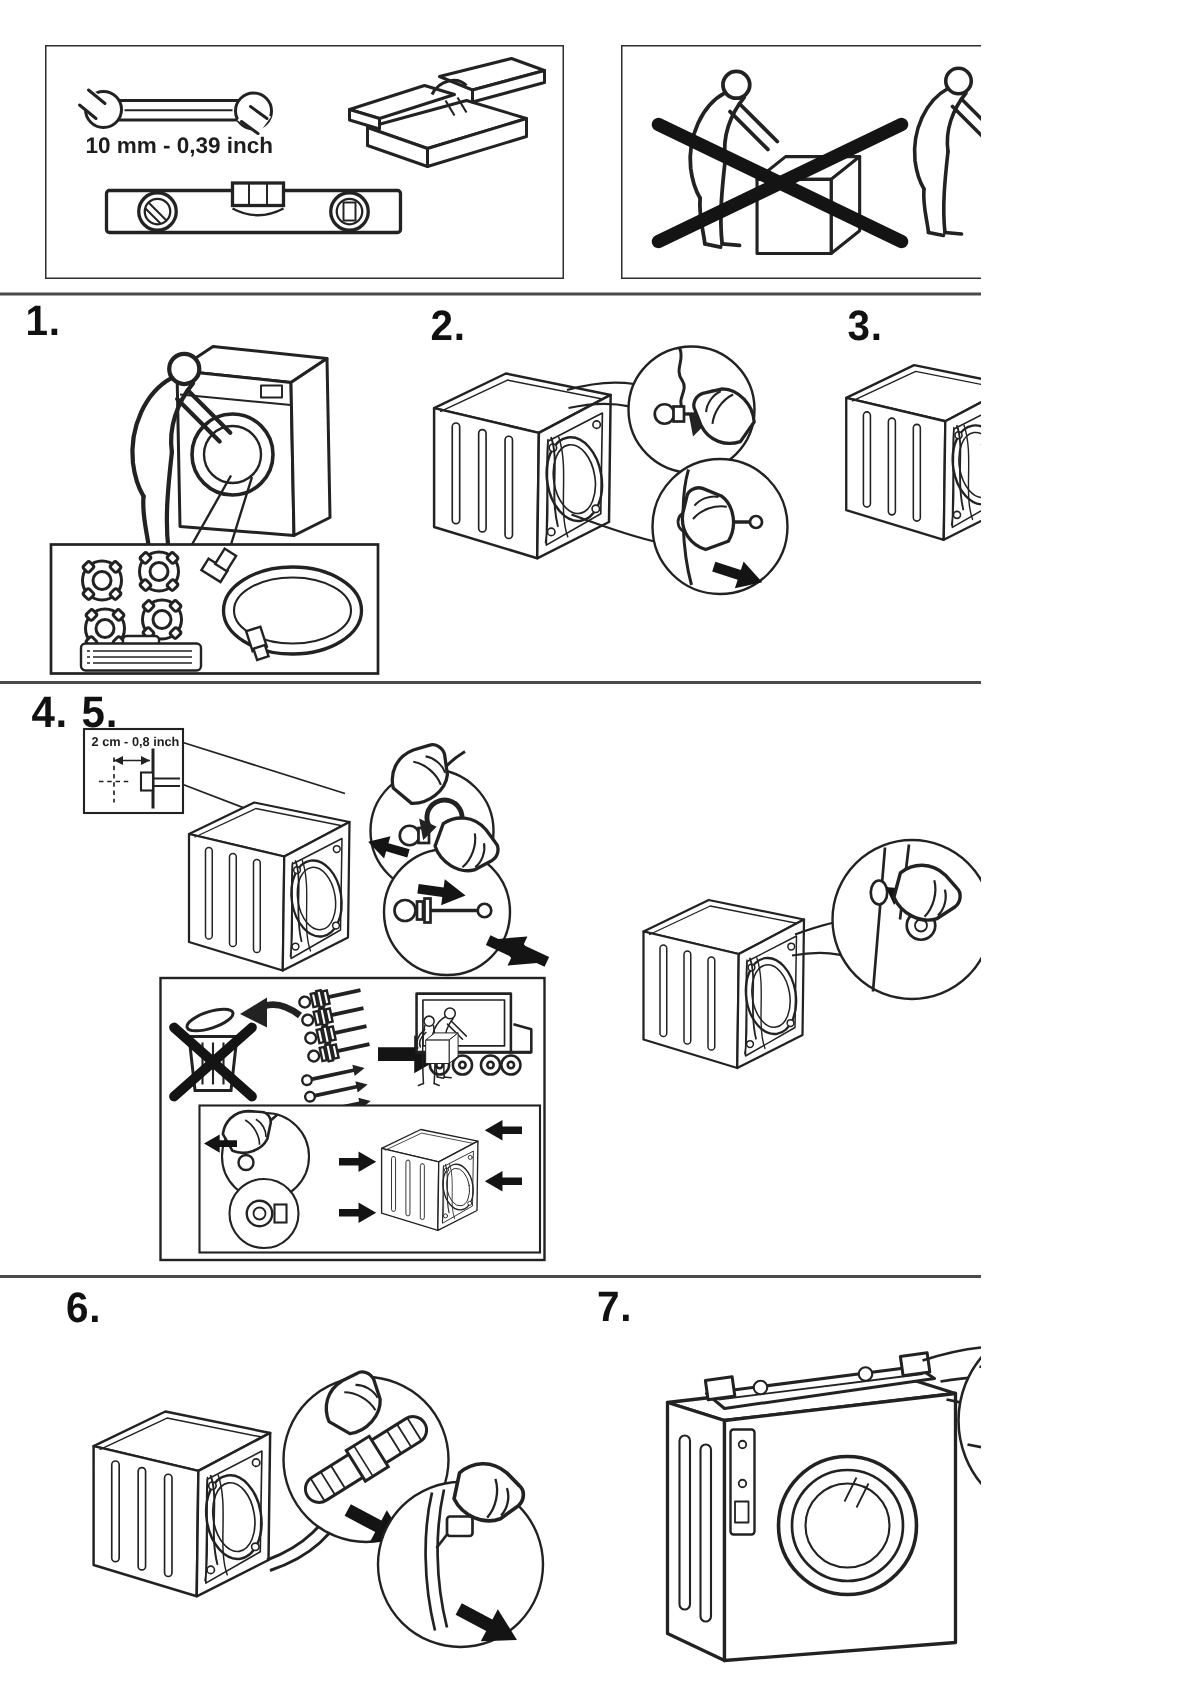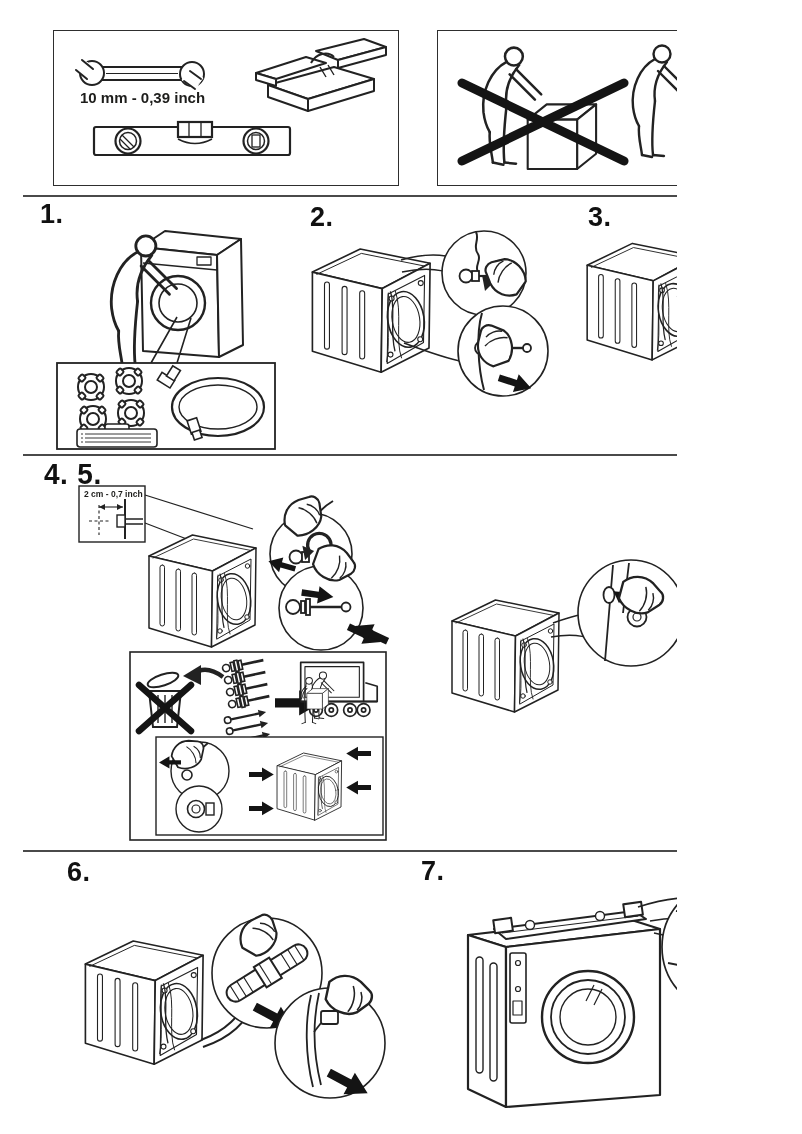--- a/index.html
+++ b/index.html
@@ -1,20 +1,20 @@
 <!DOCTYPE html>
 <html><head>
 <meta charset="utf-8">
 <style>
   * { box-sizing: border-box; margin: 0; padding: 0; }
   html,body { background:#fff; }
   .page {
     position: relative; width: 654px; height: 1134px;
     background: #ffffff; overflow: hidden;
-    font-family: "Liberation Sans", sans-serif; color: #1d1d1b; margin-left: 23px;
+    font-family: "Liberation Sans", sans-serif; color: #1d1d1b;
   }
   .box { position: absolute; border: 1.6px solid #2e2e2e; background: #fff; }
   .tools-box { left: 30px; top: 30px; width: 346px; height: 156px; }
   .lift-box  { left: 414px; top: 30px; width: 375px; height: 156px; }
   .divider { position: absolute; left: 0; width: 802px; height: 2px; background: #4a4a4a; }
   .d1 { top: 195px; } .d2 { top: 454px; } .d3 { top: 850px; }
   .step-num {
     position: absolute; font-weight: 700; font-size: 27px; letter-spacing: .5px;
     color:#111; transform: scaleY(1.05);
   }
@@ -467,15 +467,15 @@
       <circle cx="290" cy="92" r="66" fill="#fff" stroke="#222" stroke-width="1.7"></circle>
       <path d="M238,56 L346,78 M230,108 L342,130 M244,126 L330,144" class="ln" stroke-width="1.8"></path>
       <g transform="rotate(11 288 94)">
         <rect x="256" y="77" width="64" height="31" fill="#8f8f8f" stroke="#222" stroke-width="2"></rect>
         <rect x="263" y="84" width="50" height="18" rx="9" fill="#cecece" stroke="#222" stroke-width="1.5"></rect>
         <path d="M281,84 V102 M296,84 V102" class="ln" stroke-width="1.4"></path>
       </g>
     </g>
   </svg>
 
-  <div class="gap-label">2 cm - 0,7 inch</div>
+  <div class="gap-label">2 cm - 0,8 inch</div>
 
 </div>
 
 </body></html>

